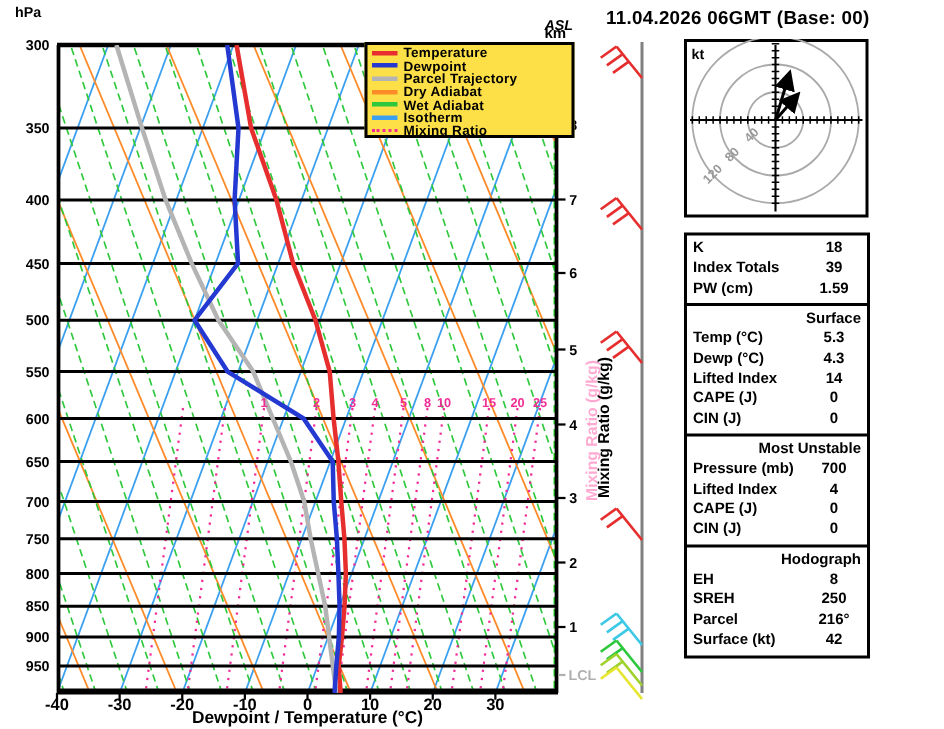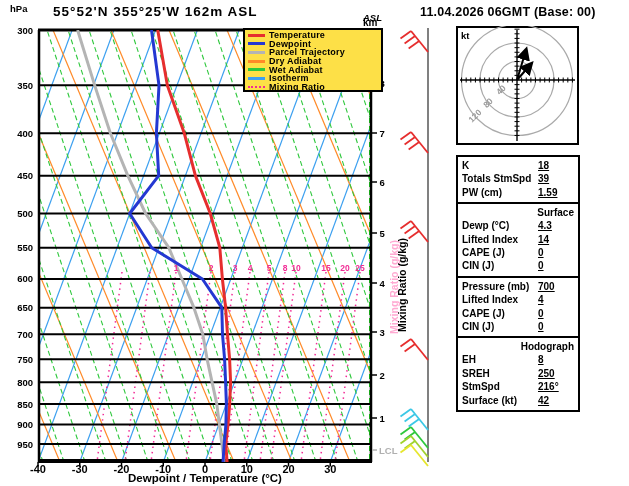--- a/index.html
+++ b/index.html
@@ -3,36 +3,36 @@
 <meta charset="utf-8">
 <style>
   html,body{margin:0;padding:0;background:#fff;}
   .stage{position:relative;width:629px;height:486px;background:#fff;overflow:hidden;
          font-family:"Liberation Sans",sans-serif;color:#000;}
   .lbl{position:absolute;font-weight:bold;white-space:nowrap;}
   #hpa-lbl{left:10px;top:3px;font-size:9.5px;}
   #title-lbl{left:53px;top:4px;font-size:13.5px;letter-spacing:1px;}
   #km-lbl{left:363px;top:17px;font-size:10px;}
   #asl-lbl{left:363px;top:12px;font-size:9.5px;font-style:italic;}
-  #date-lbl{left:404px;top:5px;font-size:12.5px;letter-spacing:0.2px;margin-left:16px;}
+  #date-lbl{left:404px;top:5px;font-size:12.5px;letter-spacing:0.2px;}
   #footer-lbl{left:441px;top:467px;font-size:12.5px;letter-spacing:0.3px;}
   #legend{position:absolute;left:243px;top:28px;width:140px;height:64px;background:#fde047;
           border:2px solid #000;box-sizing:border-box;padding:1px 16px 0 3px;z-index:5;}
   .legrow{display:flex;align-items:center;height:8.6px;}
   .legsample{width:17px;height:3px;margin-right:4px;flex:0 0 17px;}
   .legsample.dotted{height:0;background:none!important;border-top:2px dotted #f22c96;}
   .leglabel{font-size:9px;font-weight:bold;letter-spacing:0.2px;}
   #infobox{position:absolute;left:456px;top:155px;width:124px;background:#fff;
            border:2px solid #000;box-sizing:border-box;font-size:10px;font-weight:bold;}
   .sec{border-top:2px solid #000;padding:2px 4px 3px 4px;}
   .sec:first-child{border-top:none;}
   .sectitle{text-align:right;line-height:13px;}
   .trow{display:flex;line-height:13.4px;}
   .trow .tl{flex:1;}
-  .trow .tv{width:36px;text-align:left;text-decoration:underline;}
+  .trow .tv{width:36px;text-align:center;}
   #hodo{position:absolute;left:456px;top:26px;}
   svg{position:absolute;left:0;top:0;}
   text{font-family:"Liberation Sans",sans-serif;}
 </style>
 </head>
 <body>
 
 <div class="stage">
 
   <svg id="chart" width="629" height="486">
@@ -242,21 +242,20 @@
           <line x1="415.08" y1="441.04" x2="404.58" y2="448.54" stroke="#a0d22e" stroke-width="1.8"></line>
         </g>
         <g>
           <line x1="428" y1="466" x2="411" y2="445" stroke="#e6e62e" stroke-width="1.8"></line>
           <line x1="411" y1="445" x2="400.5" y2="452.5" stroke="#e6e62e" stroke-width="1.8"></line>
         </g>
       </g>
   </svg>
 
   <div class="lbl" id="hpa-lbl">hPa</div>
-  <div class="lbl" id="title-lbl">55°52'N 355°25'W 162m ASL</div>
   <div class="lbl" id="km-lbl">km</div>
   <div class="lbl" id="asl-lbl">ASL</div>
   <div class="lbl" id="date-lbl">11.04.2026 06GMT (Base: 00)</div>
 
   <div id="legend">
       <div class="legrow">
         <span class="legsample" style="background: rgb(230, 46, 46);"></span>
         <span class="leglabel">Temperature</span>
       </div>
       <div class="legrow">
@@ -350,48 +349,53 @@
     <text x="5" y="13" font-size="9.5" font-weight="bold">kt</text>
   </svg>
 
   <div id="infobox">
       <div class="sec">
         <div class="trow">
           <span class="tl">K</span>
           <span class="tv">18</span>
         </div>
         <div class="trow">
-          <span class="tl">Totals StmSpd</span>
+          <span class="tl">Index Totals</span>
           <span class="tv">39</span>
         </div>
         <div class="trow">
           <span class="tl">PW (cm)</span>
           <span class="tv">1.59</span>
         </div>
       </div>
       <div class="sec">
         <div class="sectitle">Surface</div>
         <div class="trow">
+          <span class="tl">Temp (°C)</span>
+          <span class="tv">5.3</span>
+        </div>
+        <div class="trow">
           <span class="tl">Dewp (°C)</span>
           <span class="tv">4.3</span>
         </div>
         <div class="trow">
           <span class="tl">Lifted Index</span>
           <span class="tv">14</span>
         </div>
         <div class="trow">
           <span class="tl">CAPE (J)</span>
           <span class="tv">0</span>
         </div>
         <div class="trow">
           <span class="tl">CIN (J)</span>
           <span class="tv">0</span>
         </div>
       </div>
       <div class="sec">
+        <div class="sectitle">Most Unstable</div>
         <div class="trow">
           <span class="tl">Pressure (mb)</span>
           <span class="tv">700</span>
         </div>
         <div class="trow">
           <span class="tl">Lifted Index</span>
           <span class="tv">4</span>
         </div>
         <div class="trow">
           <span class="tl">CAPE (J)</span>
@@ -406,21 +410,21 @@
         <div class="sectitle">Hodograph</div>
         <div class="trow">
           <span class="tl">EH</span>
           <span class="tv">8</span>
         </div>
         <div class="trow">
           <span class="tl">SREH</span>
           <span class="tv">250</span>
         </div>
         <div class="trow">
-          <span class="tl">StmSpd</span>
+          <span class="tl">Parcel</span>
           <span class="tv">216°</span>
         </div>
         <div class="trow">
           <span class="tl">Surface (kt)</span>
           <span class="tv">42</span>
         </div>
       </div>
     </div>
 </div>
 

